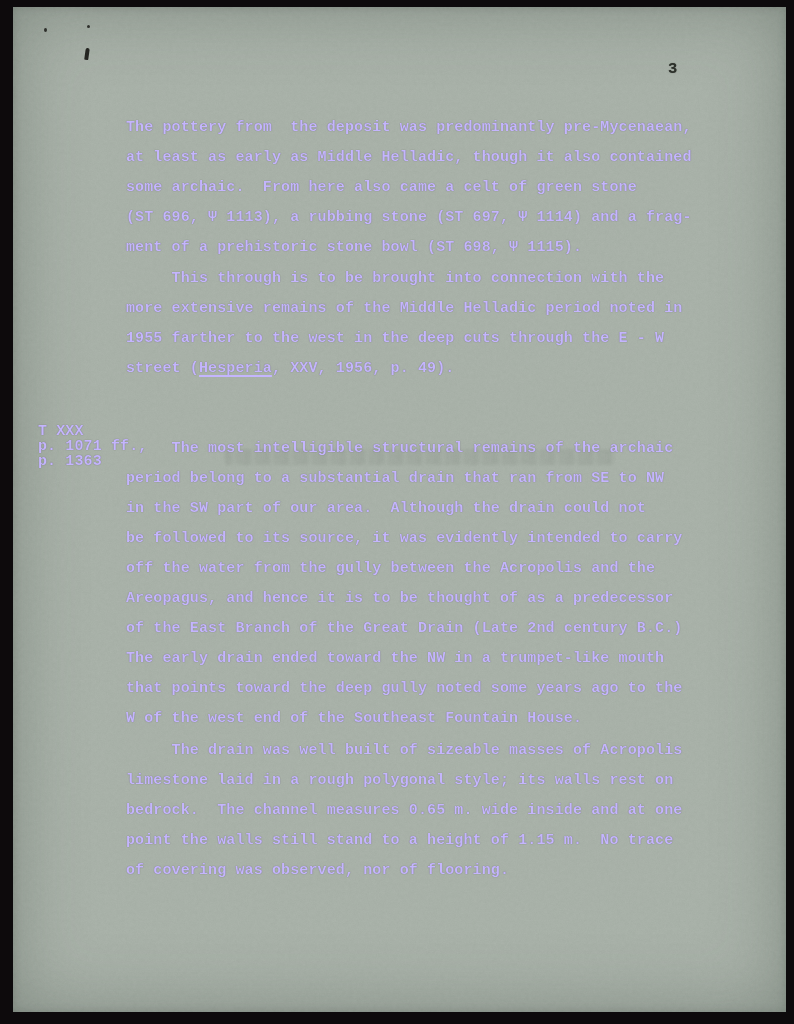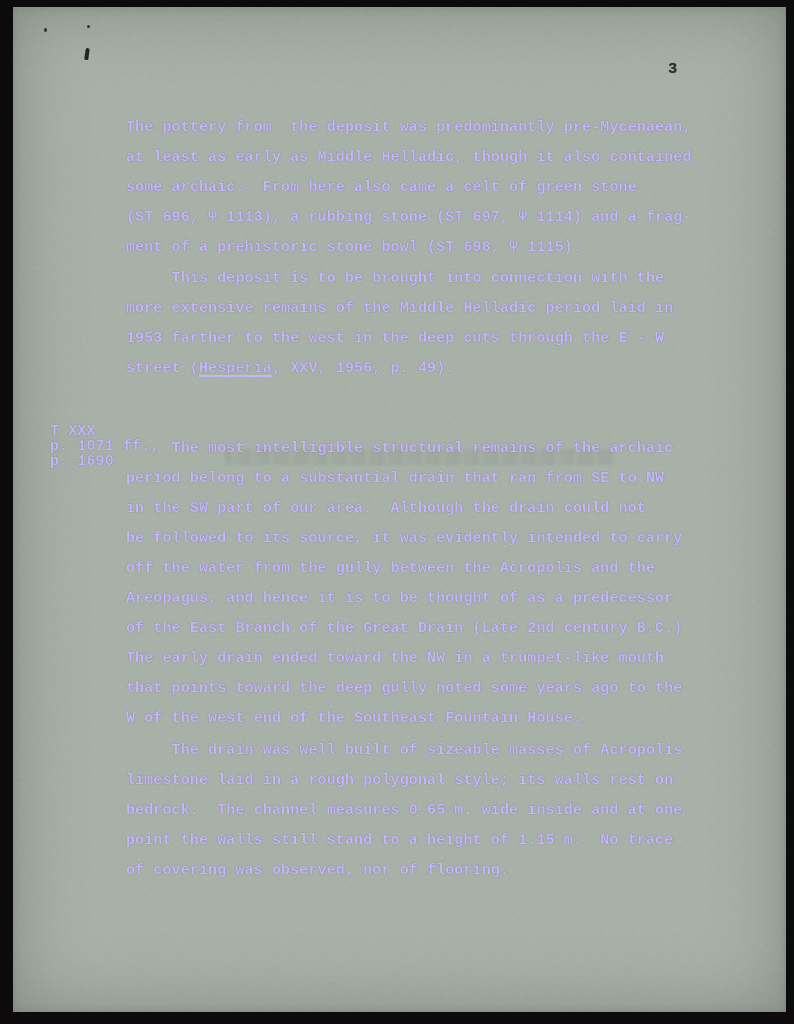--- a/index.html
+++ b/index.html
@@ -13,21 +13,21 @@
     background:#a9b2a9;
     box-shadow: inset 0 0 70px rgba(52,62,55,0.35), inset 0 0 8px rgba(60,70,62,0.25);
   }
   .grain { position:absolute; left:0; top:0; width:100%; height:100%; pointer-events:none; }
   .typed {
     position:absolute; color:#c4b5fd; font-size:15px; letter-spacing:0.12px;
     font-weight:bold; white-space:pre;
     text-shadow:0 0 1px rgba(45,49,43,0.55);
   }
   .tline { height:30px; line-height:30px; }
-  .sline { height:15.2px; line-height:15.2px;margin-left:12px; }
+  .sline { height:15.2px; line-height:15.2px; }
   .heading-text { text-decoration:underline; text-decoration-thickness:1.6px; text-underline-offset:4px; }
   u { text-decoration-thickness:1.6px; text-underline-offset:3px;text-align:center; }
   .pageno { position:absolute; left:668px; top:60px; font-size:15.5px; font-weight:bold;
     color:#2d312b; text-shadow:0 0 1px rgba(45,49,43,0.55); }
   .smudge {
     position:absolute; left:225px; top:449px; width:390px; height:16px;
     background:repeating-linear-gradient(90deg, rgba(48,54,46,0.55) 0 7px, rgba(48,54,46,0.15) 7px 11px, rgba(48,54,46,0.45) 11px 19px);
     opacity:0.14; filter:blur(1.4px); border-radius:2px;
   }
   .dust { position:absolute; background:#1b1b18; border-radius:50%; opacity:0.85; }
@@ -58,23 +58,23 @@
   </div>
 
   <div class="dust dust1"></div>
   <div class="dust dust2"></div>
   <div class="tickmark"></div>
 
   <div class="pageno">3</div>
 
   <div class="typed" style="left:126px; top:113px;"><div class="tline">The pottery from  the deposit was predominantly pre-Mycenaean,</div><div class="tline">at least as early as Middle Helladic, though it also contained</div><div class="tline">some archaic.  From here also came a celt of green stone</div><div class="tline">(ST 696, Ψ 1113), a rubbing stone (ST 697, Ψ 1114) and a frag-</div><div class="tline">ment of a prehistoric stone bowl (ST 698, Ψ 1115).</div></div>
 
-  <div class="typed" style="left:126px; top:264px;"><div class="tline">     This deposit is to be brought into connection with the</div><div class="tline">more extensive remains of the Middle Helladic period laid in</div><div class="tline">1953 farther to the west in the deep cuts through the E - W</div><div class="tline">street (<u>Hesperia</u>, XXV, 1956, p. 49).</div></div>
+  <div class="typed" style="left:126px; top:264px;"><div class="tline">     This through is to be brought into connection with the</div><div class="tline">more extensive remains of the Middle Helladic period noted in</div><div class="tline">1955 farther to the west in the deep cuts through the E - W</div><div class="tline">street (<u>Hesperia</u>, XXV, 1956, p. 49).</div></div>
 
 
-  <div class="typed" style="left:38px; top:424px;"><div class="sline">T XXX</div><div class="sline">p. 1071 ff.,</div><div class="sline">p. 1690</div></div>
+  <div class="typed" style="left:38px; top:424px;"><div class="sline">T XXX</div><div class="sline">p. 1071 ff.,</div><div class="sline">p. 1363</div></div>
 
   <div class="smudge"></div>
 
   <div class="typed" style="left:126px; top:434px;"><div class="tline">     The most intelligible structural remains of the archaic</div><div class="tline">period belong to a substantial drain that ran from SE to NW</div><div class="tline">in the SW part of our area.  Although the drain could not</div><div class="tline">be followed to its source, it was evidently intended to carry</div><div class="tline">off the water from the gully between the Acropolis and the</div><div class="tline">Areopagus, and hence it is to be thought of as a predecessor</div><div class="tline">of the East Branch of the Great Drain (Late 2nd century B.C.)</div><div class="tline">The early drain ended toward the NW in a trumpet-like mouth</div><div class="tline">that points toward the deep gully noted some years ago to the</div><div class="tline">W of the west end of the Southeast Fountain House.</div></div>
 
   <div class="typed" style="left:126px; top:736px;"><div class="tline">     The drain was well built of sizeable masses of Acropolis</div><div class="tline">limestone laid in a rough polygonal style; its walls rest on</div><div class="tline">bedrock.  The channel measures 0.65 m. wide inside and at one</div><div class="tline">point the walls still stand to a height of 1.15 m.  No trace</div><div class="tline">of covering was observed, nor of flooring.</div></div>
 </div>
 
 </body></html>

